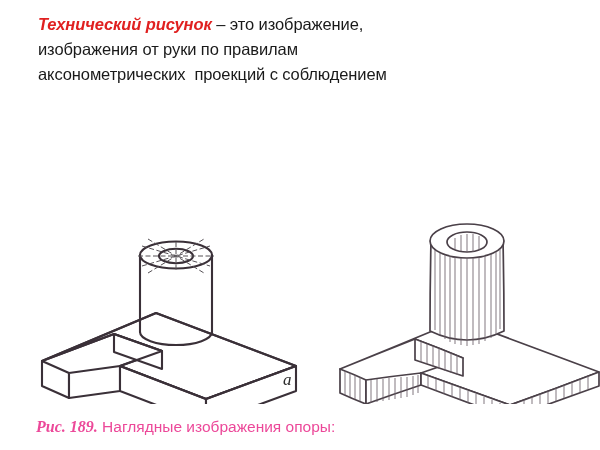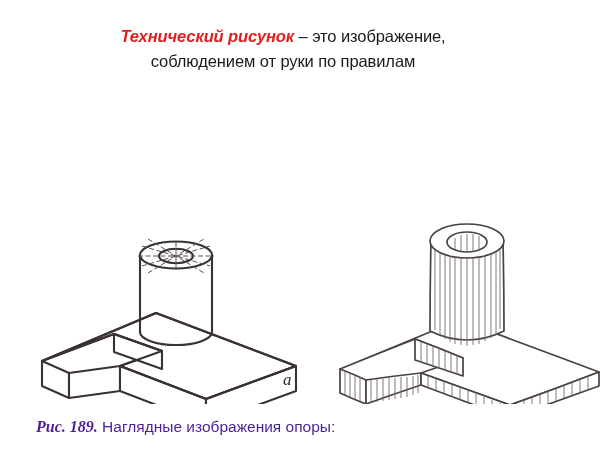--- a/index.html
+++ b/index.html
@@ -14,23 +14,22 @@
     height: 450px;
     background: #ffffff;
     overflow: hidden;
     font-family: "Liberation Sans", sans-serif;
   }
 
   
   #definition-block {
     position: absolute;
     left: 38px;
-    top: 24px;
+    top: 12px;
     width: 490px;
-    text-align: center;
   }
   .def-line {
     font-size: 16.5px;
     line-height: 25px;
     color: #1a1a1a;
     white-space: pre;
     letter-spacing: -0.1px;
   }
   .term {
     color: #E02020;
@@ -72,41 +71,42 @@
     color: #2b2b2b;
   }
   #label-a { left: 277px; top: 224px; }
 
   
   #caption {
     position: absolute;
     left: 36px;
     top: 418px;
     font-size: 15.5px;
-    color: #4c1d95;
+    color: #ec4899;
     white-space: pre;
   }
   #caption .fig-num {
     font-family: "Liberation Serif", serif;
     font-weight: bold;
     font-style: italic;
     font-size: 16px;
   }
   #caption .cap-text {
     font-family: "Liberation Sans", sans-serif;
   }
 </style>
 </head>
 <body>
 
 <div id="page">
 
   <div id="definition-block">
     <div class="def-line"><span class="term">Технический рисунок</span><span> – это изображение,</span></div>
-    <div class="def-line">соблюдением от руки по правилам</div>
+    <div class="def-line">изображения от руки по правилам</div>
+    <div class="def-line">аксонометрических  проекций с соблюдением</div>
   </div>
 
   <div id="figures">
 
     <div class="figure" id="figure-a">
       <svg class="figure-svg" viewBox="0 0 300 258" xmlns="http://www.w3.org/2000/svg">
         <g fill="none" stroke="#3a3038" stroke-width="2.1" stroke-linejoin="round" stroke-linecap="round">
 
           <path d="M 144 168
                    L 286 222

